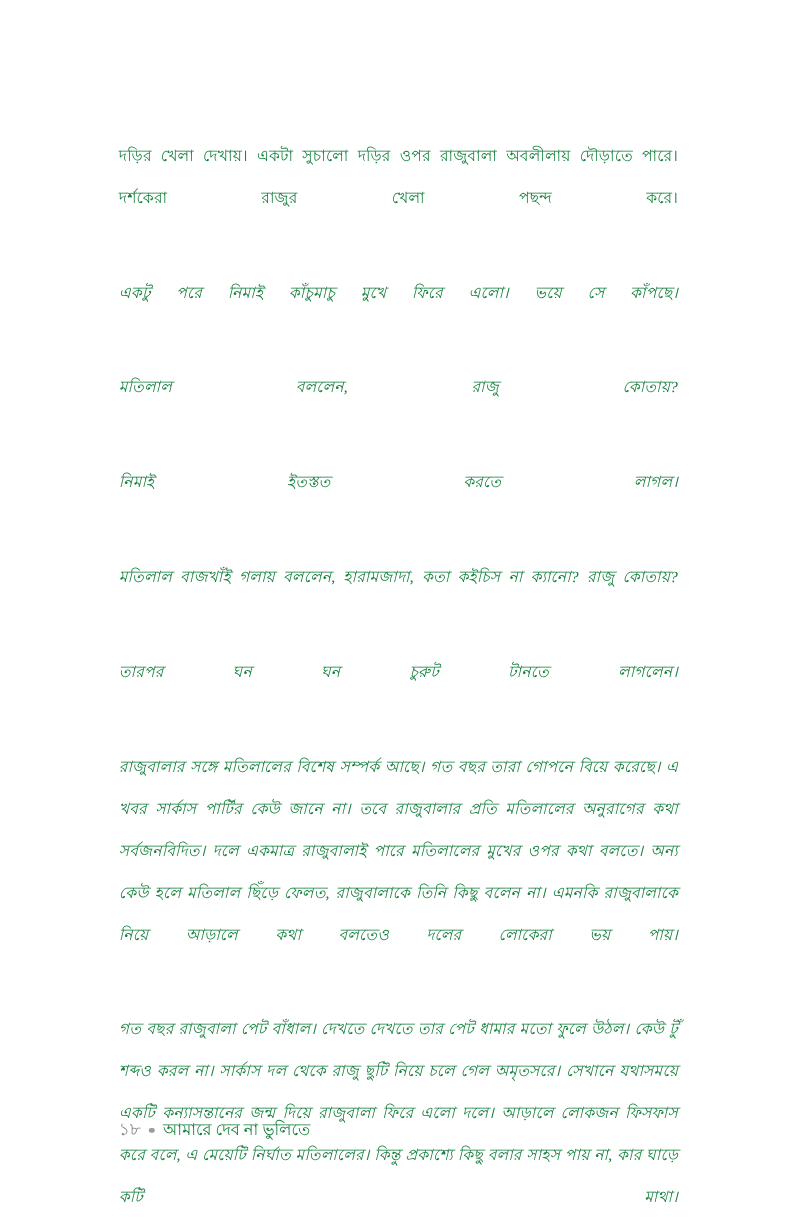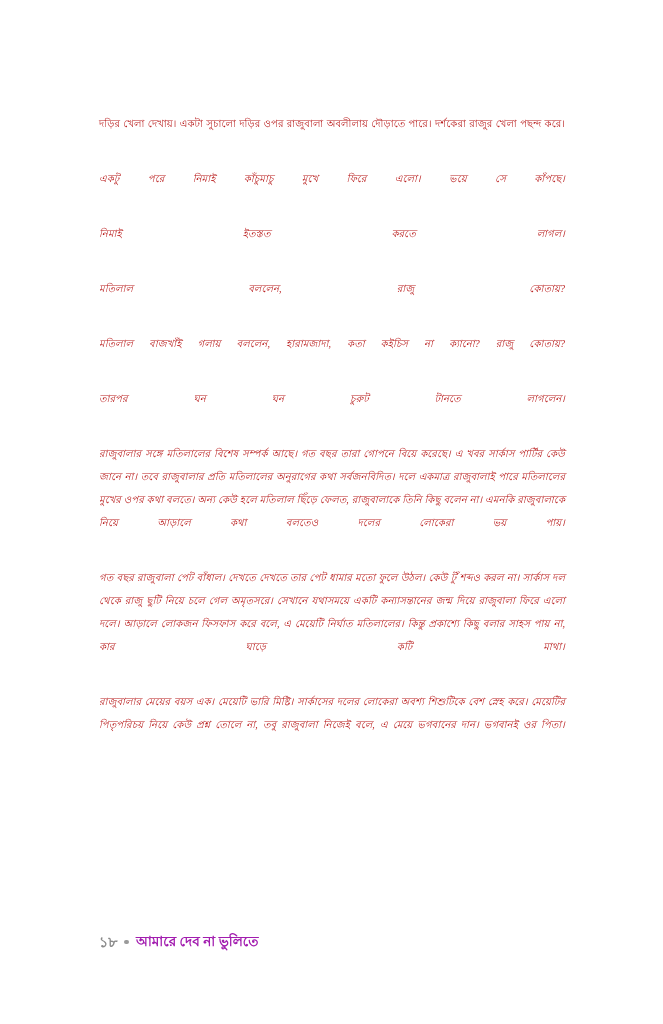--- a/index.html
+++ b/index.html
@@ -28,23 +28,23 @@
     left: 99px;
     top: 112px;
     width: 466px;
   }
 
   .para {
     margin: 0 0 0 0;
     padding: 0;
     text-align: justify;
     text-justify: inter-word;
-    font-size: 10px;
-    line-height: 23px;
-    color: #b91c1c;
+    font-size: 13px;
+    line-height: 35px;
+    color: #15803d;
     letter-spacing: 0.01em;
     word-spacing: 0.02em;
     -webkit-font-smoothing: antialiased;
   }
 
   
   .para + .para {
     margin-top: 9px;
     font-style: italic;
   }
@@ -60,54 +60,53 @@
     position: absolute;
     left: 99px;
     top: 932px;
     display: flex;
     align-items: center;
     gap: 7px;
     color: #8d8d8d;
     font-size: 13.6px;
     line-height: 20px;
     white-space: nowrap;
-    font-weight: bold;
   }
 
   .footer-page-number {
     color: #8a8a8a;
     font-size: 14.2px;
   }
 
   .footer-bullet {
     display: inline-block;
     width: 4.5px;
     height: 4.5px;
     border-radius: 50%;
     background: #9a9a9a;
     flex: 0 0 auto;
     position: relative;
     top: 0px;
   }
 
   .footer-title {
-    color: #a21caf;
+    color: #15803d;
     font-size: 13.6px;
   }
 </style>
 </head>
 <body>
 
 <div class="page">
 
   <div class="text-block">
     <p class="para">দড়ির খেলা দেখায়। একটা সুচালো দড়ির ওপর রাজুবালা অবলীলায় দৌড়াতে পারে। দর্শকেরা রাজুর খেলা পছন্দ করে।</p>
     <p class="para">একটু পরে নিমাই কাঁচুমাচু মুখে ফিরে এলো। ভয়ে সে কাঁপছে।</p>
+    <p class="para">মতিলাল বললেন, রাজু কোতায়?</p>
     <p class="para">নিমাই ইতস্তত করতে লাগল।</p>
-    <p class="para">মতিলাল বললেন, রাজু কোতায়?</p>
     <p class="para">মতিলাল বাজখাঁই গলায় বললেন, হারামজাদা, কতা কইচিস না ক্যানো? রাজু কোতায়?</p>
     <p class="para">তারপর ঘন ঘন চুরুট টানতে লাগলেন।</p>
     <p class="para">রাজুবালার সঙ্গে মতিলালের বিশেষ সম্পর্ক আছে। গত বছর তারা গোপনে বিয়ে করেছে। এ খবর সার্কাস পার্টির কেউ জানে না। তবে রাজুবালার প্রতি মতিলালের অনুরাগের কথা সর্বজনবিদিত। দলে একমাত্র রাজুবালাই পারে মতিলালের মুখের ওপর কথা বলতে। অন্য কেউ হলে মতিলাল ছিঁড়ে ফেলত, রাজুবালাকে তিনি কিছু বলেন না। এমনকি রাজুবালাকে নিয়ে আড়ালে কথা বলতেও দলের লোকেরা ভয় পায়।</p>
     <p class="para">গত বছর রাজুবালা পেট বাঁধাল। দেখতে দেখতে তার পেট ধামার মতো ফুলে উঠল। কেউ টুঁ শব্দও করল না। সার্কাস দল থেকে রাজু ছুটি নিয়ে চলে গেল অমৃতসরে। সেখানে যথাসময়ে একটি কন্যাসন্তানের জন্ম দিয়ে রাজুবালা ফিরে এলো দলে। আড়ালে লোকজন ফিসফাস করে বলে, এ মেয়েটি নির্ঘাত মতিলালের। কিন্তু প্রকাশ্যে কিছু বলার সাহস পায় না, কার ঘাড়ে কটি মাথা।</p>
     <p class="para">রাজুবালার মেয়ের বয়স এক। মেয়েটি ভারি মিষ্টি। সার্কাসের দলের লোকেরা অবশ্য শিশুটিকে বেশ স্নেহ করে। মেয়েটির পিতৃপরিচয় নিয়ে কেউ প্রশ্ন তোলে না, তবু রাজুবালা নিজেই বলে, এ মেয়ে ভগবানের দান। ভগবানই ওর পিতা।</p>
 
   </div>
 
   <div class="footer">
     <span class="footer-page-number">১৮</span>

